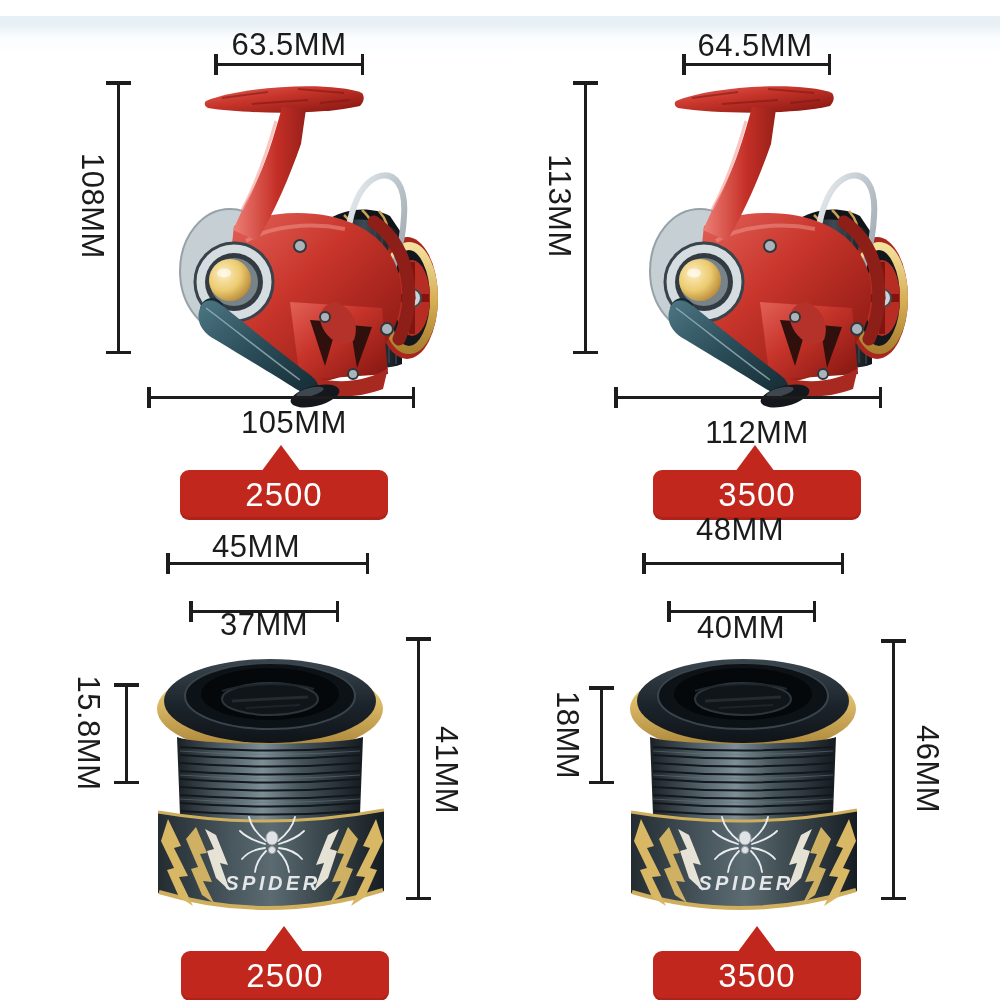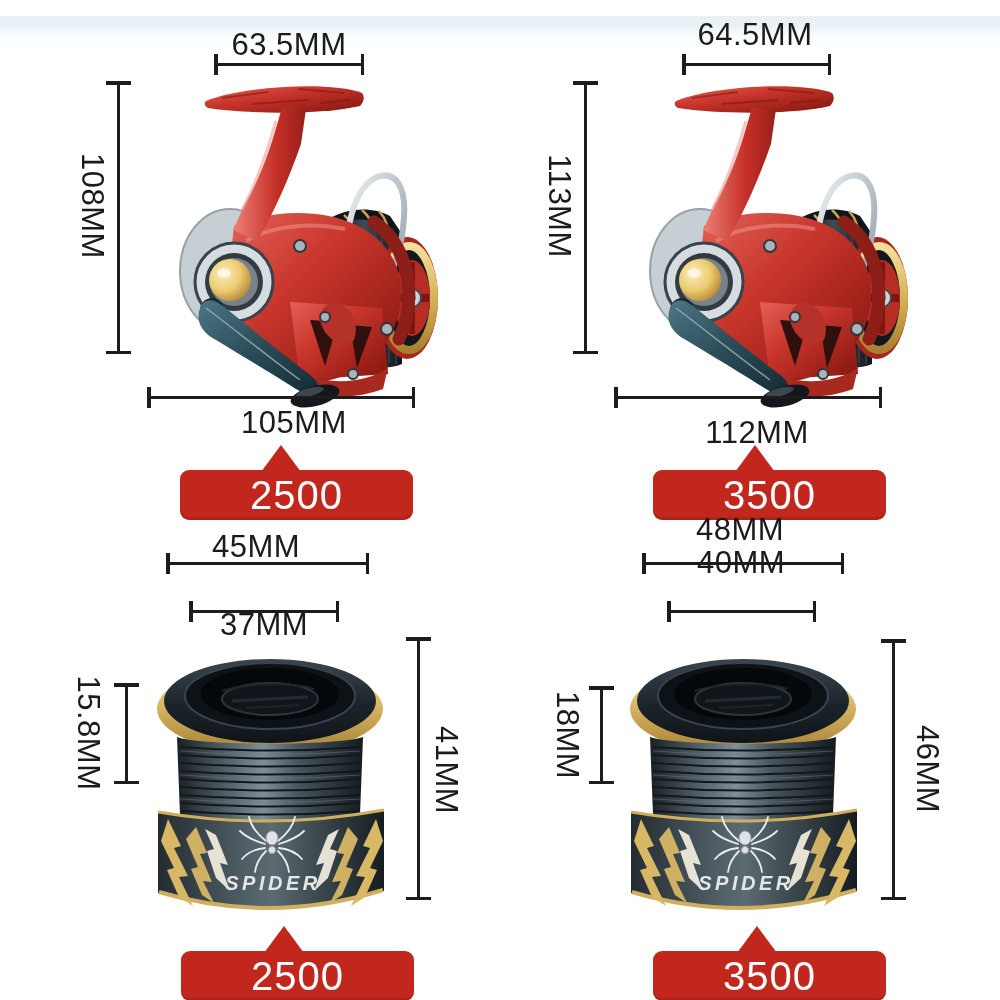--- a/index.html
+++ b/index.html
@@ -32,25 +32,25 @@
   .hdim::after  { right: -1px; }
   .vdim { position: absolute; width: 3px; background: var(--dimension-line, #1c1c1c); }
   .vdim::before, .vdim::after {
     content: ""; position: absolute; width: 25px; height: 3.5px; left: -11px;
     background: var(--dimension-line, #1c1c1c);
   }
   .vdim::before { top: -1px; }
   .vdim::after  { bottom: -1px; }
   .badge {
     position: absolute;
-    width: 233px; height: 50px;
+    width: 208px; height: 50px;
     background: var(--badge-red, #c1271c);
     border-radius: 9px;
     color: var(--badge-text, #ffffff);
-    font-size: 40px; line-height: 50px; letter-spacing: 1px;
+    font-size: 33px; line-height: 50px; letter-spacing: 1px;
     text-align: center;
     box-shadow: inset 0 -3px 0 rgba(0,0,0,.10);
   }
   .badge-arrow {
     position: absolute; width: 0; height: 0;
     border-left: 20px solid transparent;
     border-right: 20px solid transparent;
     border-bottom: 27px solid var(--badge-red, #c1271c);
   }
   .product { position: absolute; }
@@ -282,21 +282,21 @@
     <svg class="product" style="left:150px;top:60px" width="320" height="335" viewBox="0 0 320 335">
         <use href="#reel-def"></use>
       </svg>
     <div class="hdim" style="left:148px;top:380px;width:266px"></div>
     <div class="dlabel" style="left:194px;top:389px">105MM</div>
     <div class="badge-arrow" style="left:261px;top:429px"></div>
     <div class="badge" style="left:180px;top:454px">2500</div>
   </div>
 
   <div>
-    <div class="dlabel" style="left:655px;top:1px">64.5MM</div>
+    <div class="dlabel" style="left:655px;top:12px">64.5MM</div>
     <div class="hdim" style="left:683px;top:47px;width:147px"></div>
     <div class="vdim" style="left:584px;top:66px;height:271px"></div>
     <div class="dlabel rot" style="left:474px;top:172px">113MM</div>
     <svg class="product" style="left:620px;top:60px" width="320" height="335" viewBox="0 0 320 335">
         <use href="#reel-def"></use>
       </svg>
     <div class="hdim" style="left:615px;top:380px;width:266px"></div>
     <div class="dlabel" style="left:657px;top:399px">112MM</div>
     <div class="badge-arrow" style="left:735px;top:429px"></div>
     <div class="badge" style="left:653px;top:454px">3500</div>
@@ -315,21 +315,21 @@
     </svg>
     <div class="vdim" style="left:417px;top:622px;height:261px"></div>
     <div class="dlabel rot" style="left:361px;top:736px">41MM</div>
     <div class="badge-arrow" style="left:264px;top:910px"></div>
     <div class="badge" style="left:181px;top:935px">2500</div>
   </div>
 
   <div>
     <div class="dlabel" style="left:640px;top:496px">48MM</div>
     <div class="hdim" style="left:643px;top:546px;width:200px"></div>
-    <div class="dlabel" style="left:641px;top:529px">40MM</div>
+    <div class="dlabel" style="left:641px;top:594px">40MM</div>
     <div class="hdim" style="left:668px;top:594px;width:147px"></div>
     <div class="vdim" style="left:600px;top:671px;height:96px"></div>
     <div class="dlabel rot" style="left:482px;top:701px">18MM</div>
     <svg class="product" style="left:625px;top:633px" width="240" height="275" viewBox="0 0 240 275">
       <use href="#spool-def"></use>
       <text class="brand" x="121" y="241" text-anchor="middle">SPIDER</text>
     </svg>
     <div class="vdim" style="left:892px;top:624px;height:259px"></div>
     <div class="dlabel rot" style="left:842px;top:735px">46MM</div>
     <div class="badge-arrow" style="left:737px;top:910px"></div>

